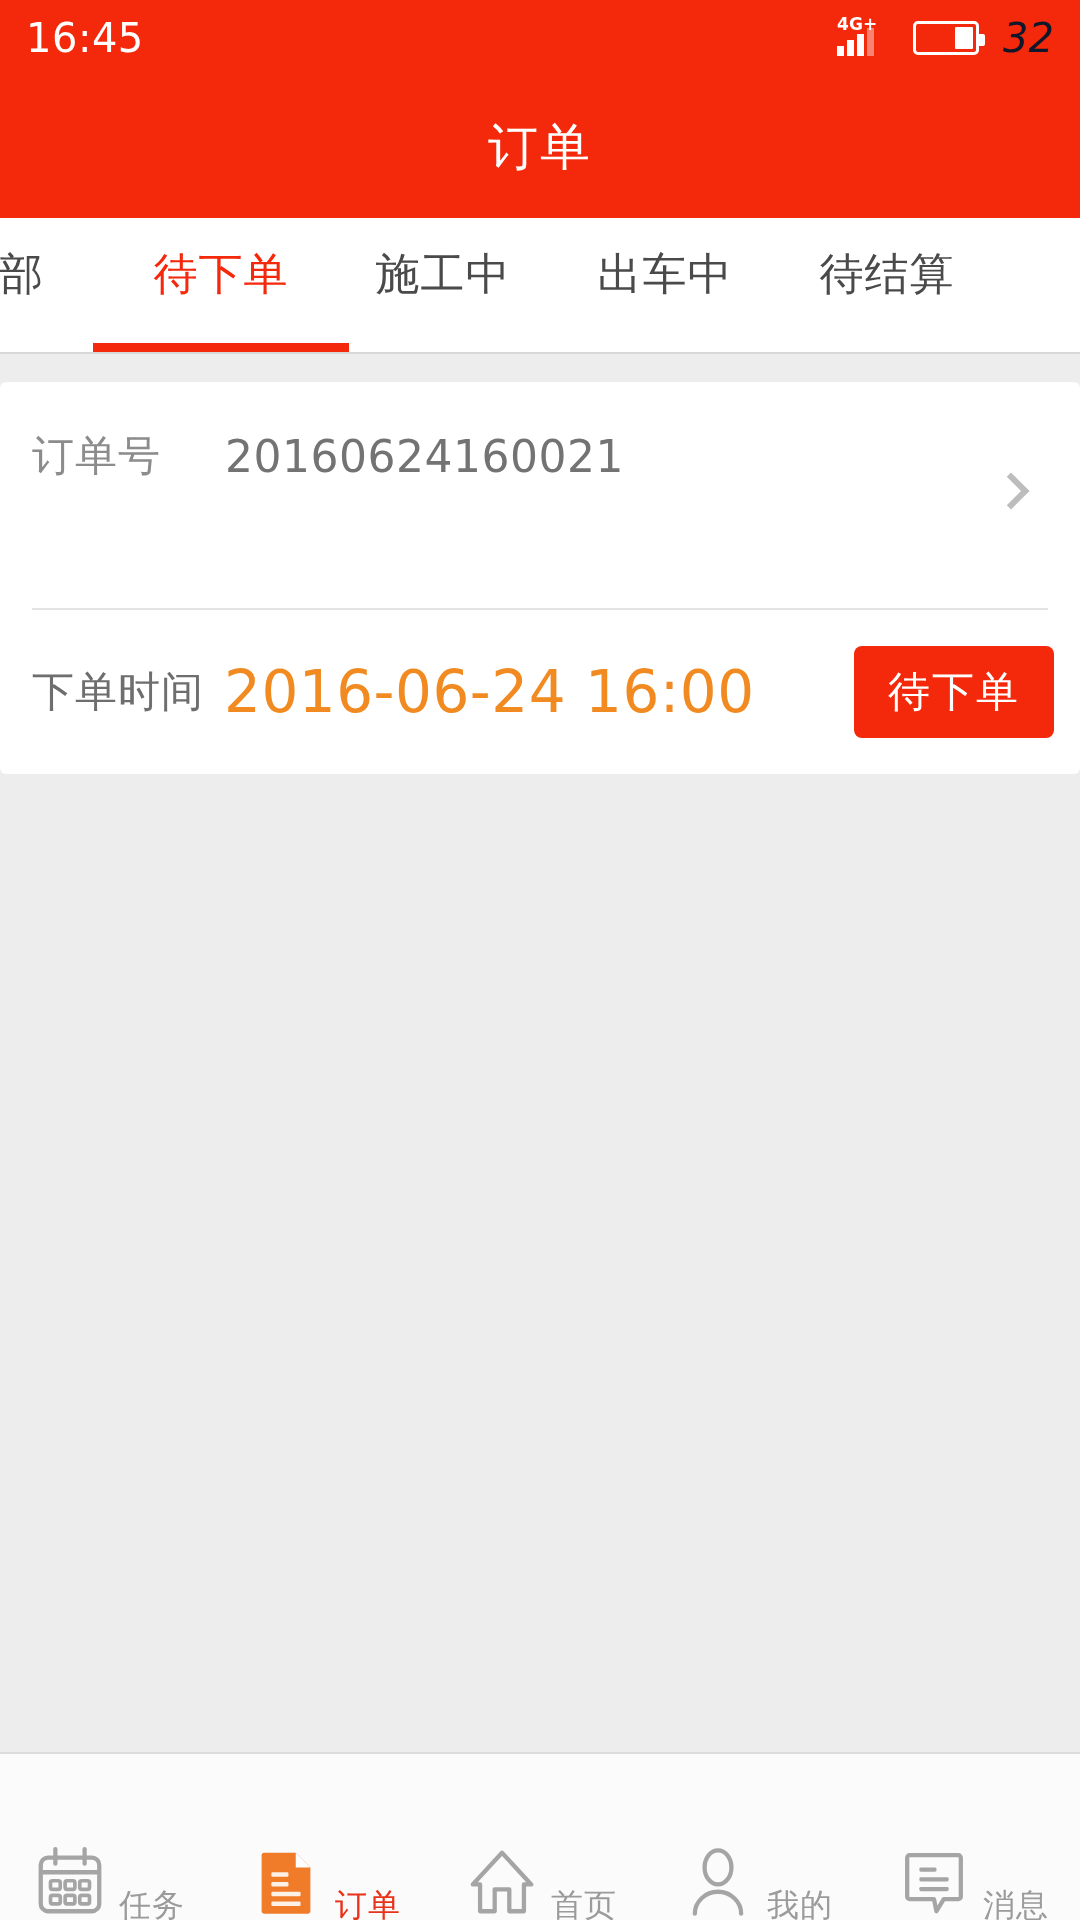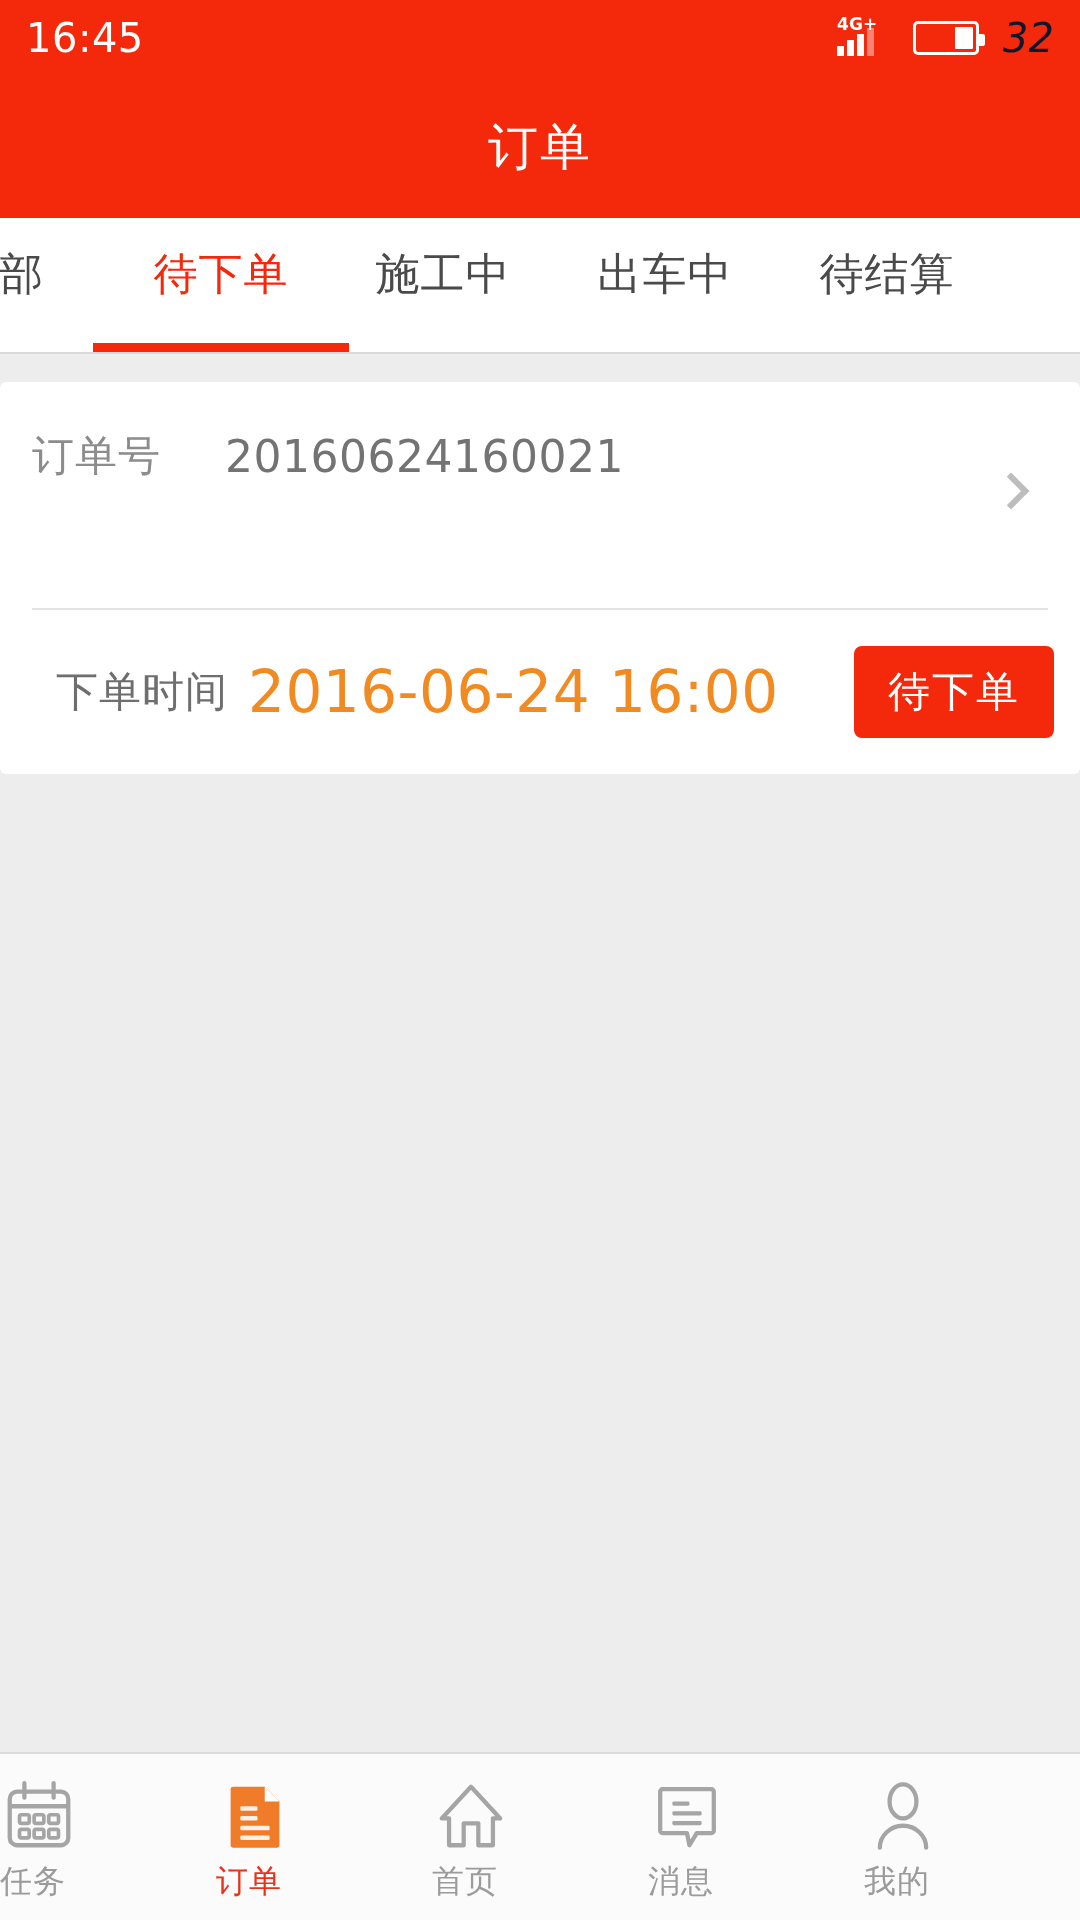--- a/index.html
+++ b/index.html
@@ -118,42 +118,42 @@
 
   .card-divider {
     height:2px; background:#e3e3e3; margin:0 32px;
   }
 
   .card-bottom {
     position:relative; height:164px;
     display:flex; align-items:center; padding-left:32px;
   }
   .card-bottom .label {
-    width:182px; flex:none; font-size:42px; color:#6e6e6e; letter-spacing:1px;margin-left:24px;
+    width:182px; flex:none; font-size:42px; color:#6e6e6e; letter-spacing:1px;
   }
   .card-bottom .time {
     font-size:58px; color:#F08A21; letter-spacing:0.5px; margin-left:10px;
   }
   .status-btn {
     position:absolute; right:26px; top:50%; transform:translateY(-50%);
     width:200px; height:92px; border-radius:8px; background:#F4280A;
     color:#ffffff; font-size:42px; letter-spacing:2px;
     display:flex; align-items:center; justify-content:center;
     border:none; cursor:pointer; font-family:inherit;
   }
 
   
   .bottomnav {
     position:absolute; bottom:0; left:0; width:1080px; height:168px;
     background:#fbfbfb; border-top:2px solid #dcdcdc;
     display:flex; align-items:center;
   }
   .navitem {
     flex:1; height:168px;
-    display:flex; flex-direction:column; align-items:flex-start; justify-content:center;
+    display:flex; flex-direction:row; align-items:flex-end; justify-content:center;
     gap:10px; cursor:pointer;
   }
   .navitem .navlabel {
     font-size:32px; color:#9b9b9b; letter-spacing:1px; line-height:1;
   }
   .navitem.active .navlabel { color:#E8321A; }
   .navicon { width:78px; height:78px; display:block; }
 
   .body-fill2 {
     position:absolute; top:990px; left:0; width:1080px; height:760px;
@@ -268,30 +268,30 @@
 
     <div class="navitem">
       <svg class="navicon" viewBox="0 0 64 64">
         <path d="M32 8 L56 34 L50 34 L50 56 L38 56 L38 38 L26 38 L26 56 L14 56 L14 34 L8 34 Z" fill="none" stroke="#a5a5a5" stroke-width="3.5" stroke-linejoin="round"></path>
       </svg>
       <span class="navlabel">首页</span>
     </div>
 
     <div class="navitem">
       <svg class="navicon" viewBox="0 0 64 64">
+        <ellipse cx="32" cy="20" rx="11" ry="14" fill="none" stroke="#a5a5a5" stroke-width="3.5"></ellipse>
+        <path d="M13 58 a19 18 0 0 1 38 0" fill="none" stroke="#a5a5a5" stroke-width="3.5" stroke-linecap="round"></path>
+      </svg>
+      <span class="navlabel">我的</span>
+    </div>
+
+    <div class="navitem">
+      <svg class="navicon" viewBox="0 0 64 64">
         <path d="M12 10 h40 a2 2 0 0 1 2 2 v32 a2 2 0 0 1 -2 2 h-12 l-6 10 l-2 -10 h-20 a2 2 0 0 1 -2 -2 v-32 a2 2 0 0 1 2 -2 z" fill="none" stroke="#a5a5a5" stroke-width="3.5" stroke-linejoin="round"></path>
         <rect x="20" y="20" width="14" height="3.6" rx="1.2" fill="#a5a5a5"></rect>
         <rect x="20" y="28" width="24" height="3.6" rx="1.2" fill="#a5a5a5"></rect>
         <rect x="20" y="36" width="24" height="3.6" rx="1.2" fill="#a5a5a5"></rect>
       </svg>
       <span class="navlabel">消息</span>
     </div>
 
-    <div class="navitem">
-      <svg class="navicon" viewBox="0 0 64 64">
-        <ellipse cx="32" cy="20" rx="11" ry="14" fill="none" stroke="#a5a5a5" stroke-width="3.5"></ellipse>
-        <path d="M13 58 a19 18 0 0 1 38 0" fill="none" stroke="#a5a5a5" stroke-width="3.5" stroke-linecap="round"></path>
-      </svg>
-      <span class="navlabel">我的</span>
-    </div>
-
   </div>
 </div>
 
 </body></html>

